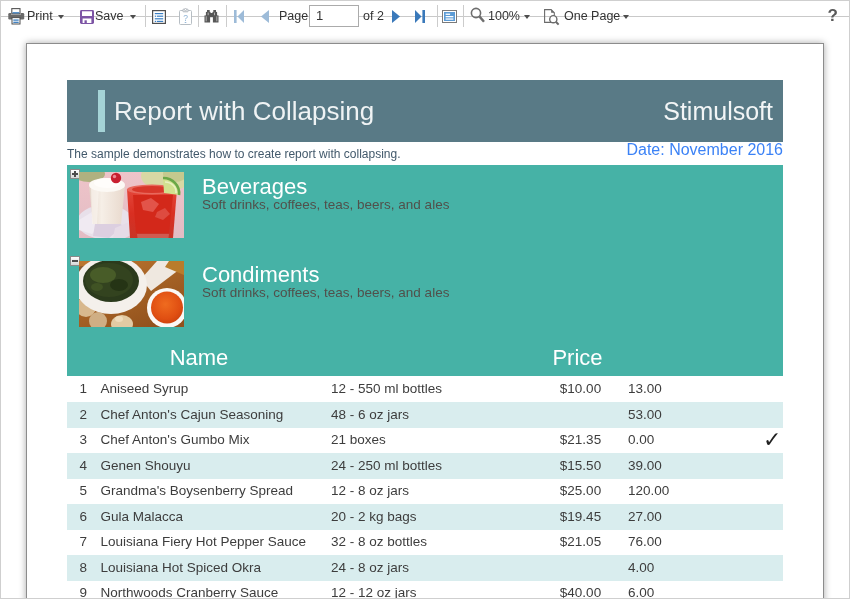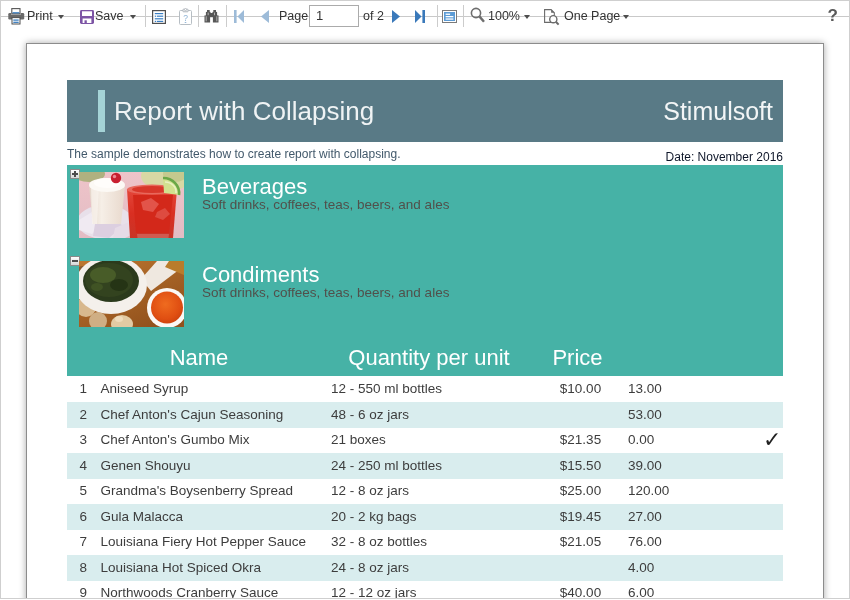--- a/index.html
+++ b/index.html
@@ -22,21 +22,21 @@
 #page{position:absolute;left:25px;top:11px;width:798px;height:640px;
   background:#fff;border:1px solid #8c8c8c;box-shadow:0 0 7px rgba(0,0,0,0.35)}
 
 #band{position:absolute;left:40px;top:36px;width:716px;height:62px;background:#597a86}
 #accent{position:absolute;left:71px;top:46px;width:7px;height:42px;background:#a5d3d6}
 #rtitle{position:absolute;left:87px;top:36px;height:62px;line-height:62px;
   font-size:26px;color:#eff3f4}
 #stim{position:absolute;right:50px;top:36px;height:62px;line-height:62px;
   font-size:25px;color:#f2f5f6}
 #sample{position:absolute;left:40px;top:103px;font-size:12px;color:#42596b}
-#date{position:absolute;right:40px;top:106px;font-size:12px;color:#0f172a}
+#date{position:absolute;right:40px;top:97px;font-size:16px;color:#3b82f6}
 #teal{position:absolute;left:40px;top:121px;width:716px;height:211px;background:#46b2a6}
 .toggle{position:absolute;width:10px;height:10px;border:1px solid #8a8a8a;
   background:linear-gradient(#fefefe,#d6d6d6);}
 .toggle:before{content:"";position:absolute;left:1px;top:3px;width:6px;height:2px;background:#4c4c4c}
 .toggle.plus:after{content:"";position:absolute;left:3px;top:1px;width:2px;height:6px;background:#4c4c4c}
 .cimg{position:absolute;width:105px;height:66px}
 .cattitle{position:absolute;font-size:22px;color:#fff}
 .catsub{position:absolute;font-size:13.5px;color:#51504b}
 .hlabel{position:absolute;top:297px;height:35px;line-height:33px;font-size:22px;
   color:#fff;text-align:center}
@@ -245,21 +245,20 @@
      <ellipse cx="24" cy="14" rx="13" ry="8" fill="#485c28"></ellipse>
      <ellipse cx="40" cy="24" rx="9" ry="6" fill="#253415"></ellipse>
      <ellipse cx="18" cy="26" rx="6" ry="4" fill="#405324"></ellipse>
      <circle cx="88" cy="47" r="20" fill="#fbf8f4"></circle>
      <circle cx="88" cy="46.5" r="16" fill="url(#spice)"></circle>
    </svg>
    <div class="cattitle" style="left:175px;top:218px">Condiments</div>
    <div class="catsub" style="left:175px;top:241px">Soft drinks, coffees, teas, beers, and ales</div>
 
    <div class="hlabel" style="left:40px;width:264px">Name</div>
-   <div class="hlabel" style="left:304px;width:196px">Quantity per unit</div>
    <div class="hlabel" style="left:500px;width:101px">Price</div>
 
    <div class="row" style="top:332px">
           <span class="rnum">1</span>
           <span class="rname">Aniseed Syrup</span>
           <span class="rqty">12 - 550 ml bottles</span>
           <span class="rprice">$10.00</span>
           <span class="runits">13.00</span>
         </div>
    <div class="row alt" style="top:358px">

